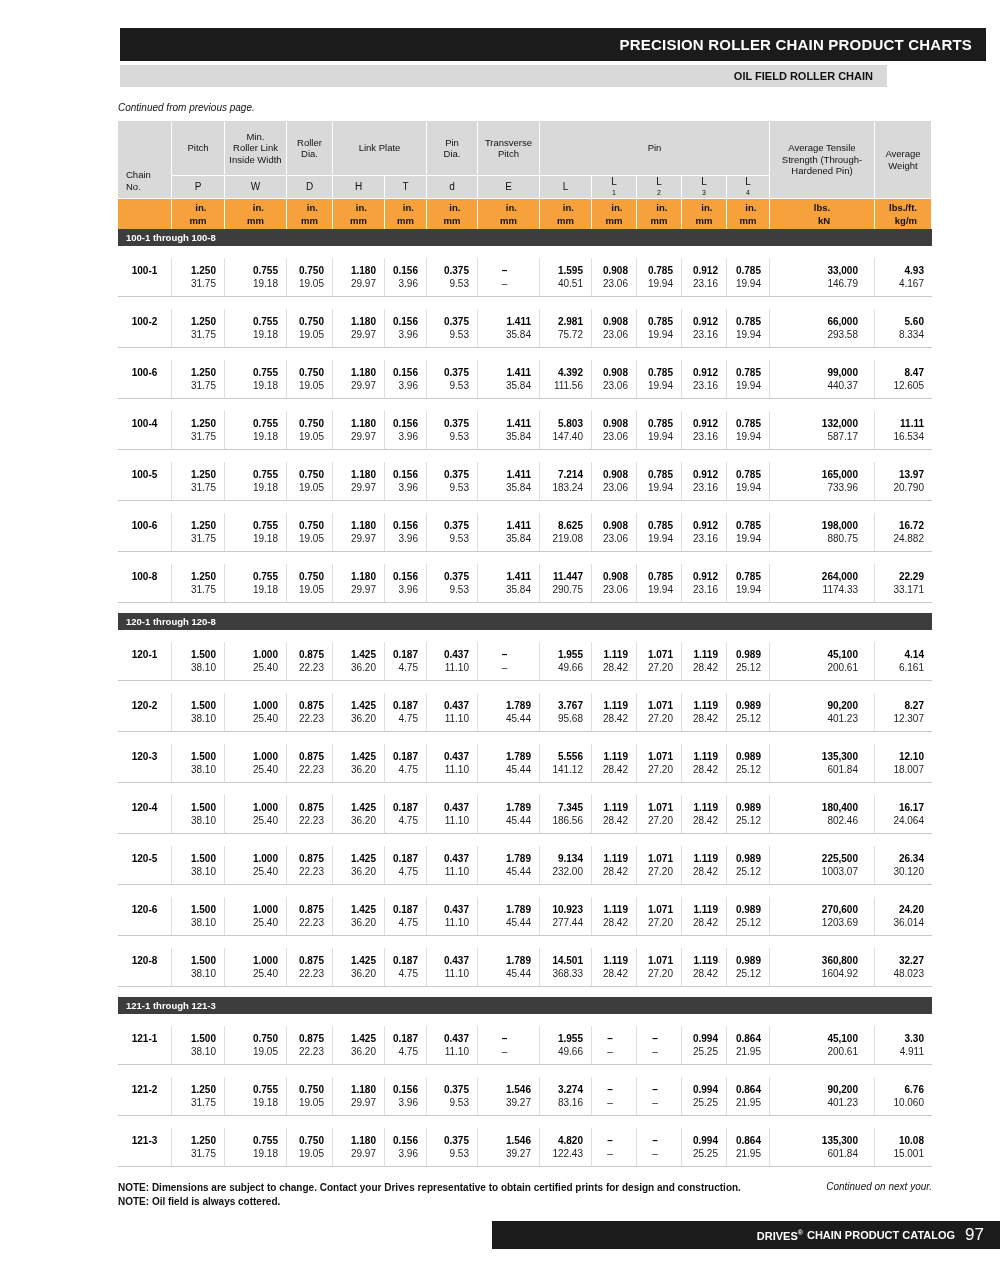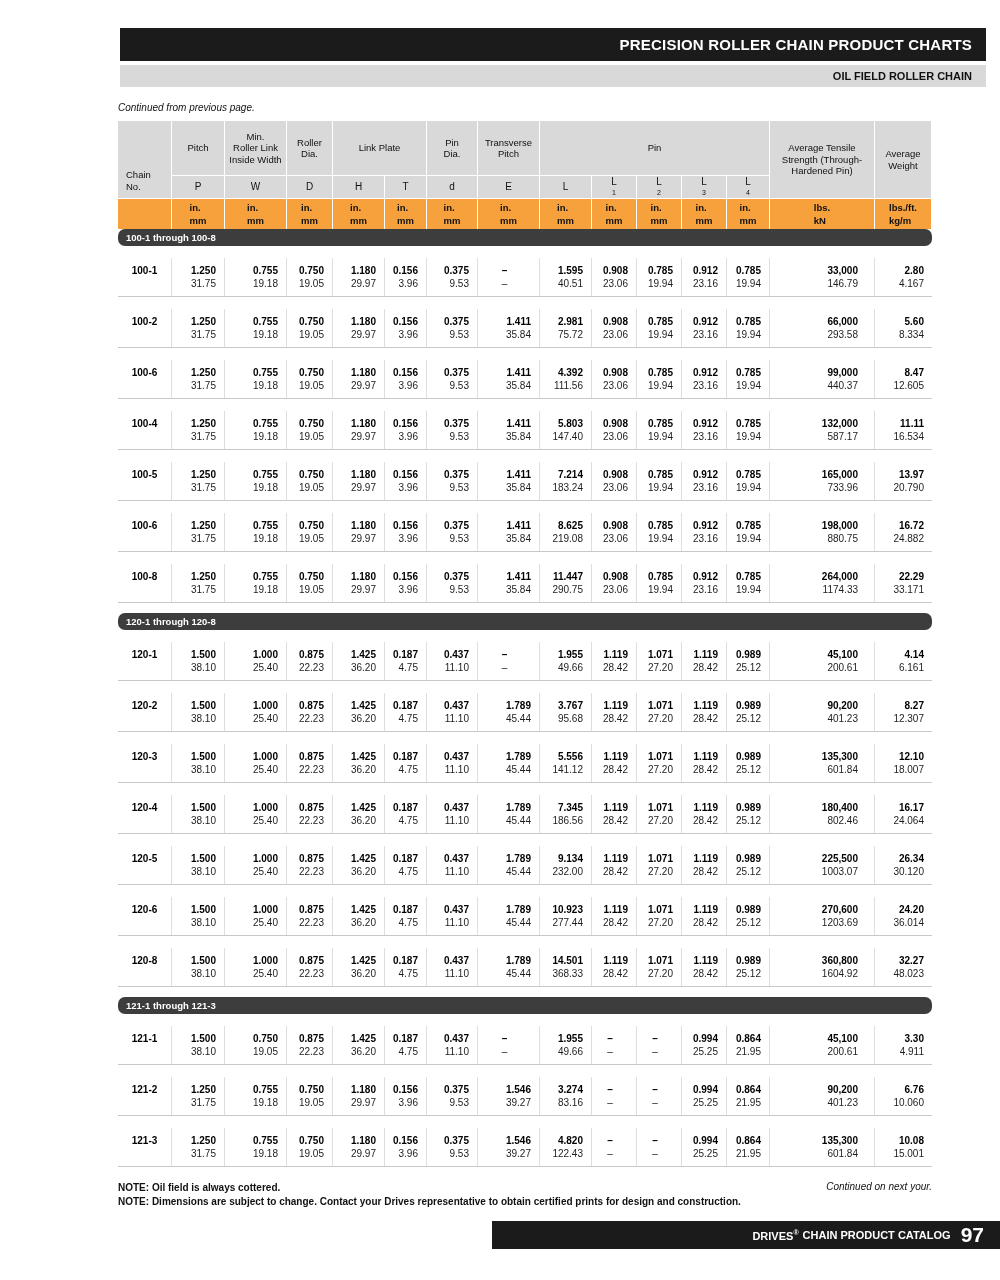--- a/index.html
+++ b/index.html
@@ -1,47 +1,47 @@
 <!DOCTYPE html>
 <html style="--accent-orange: #F6A13C; --banner-black: #1B1B1B; --header-gray: #D9D9D9; --section-dark: #3D3D3D; --row-line: #C8C8C8; --col-line: #DEDEDE;"><head>
 <meta charset="utf-8">
 <style>
   *{margin:0;padding:0;box-sizing:border-box;}
   body{width:1000px;height:1280px;background:#ffffff;font-family:"Liberation Sans",sans-serif;color:#111;position:relative;overflow:hidden;}
   .top-banner{margin:28px 0 0 120px;width:866px;height:33px;background:var(--banner-black,#1b1b1b);display:flex;align-items:center;justify-content:flex-end;padding-right:14px;}
   .top-banner .t{color:#fff;font-size:15px;font-weight:bold;letter-spacing:.2px;}
-  .sub-banner{margin:4px 0 0 120px;width:866px;height:22px;background:var(--header-gray,#d9d9d9);display:flex;align-items:center;justify-content:flex-end;padding-right:14px;}
+  .sub-banner{margin:4px 0 0 120px;width:767px;height:22px;background:var(--header-gray,#d9d9d9);display:flex;align-items:center;justify-content:flex-end;padding-right:14px;}
   .sub-banner .t{font-size:11px;font-weight:bold;color:#111;}
   .continued-from{margin:15px 0 0 118px;font-size:10px;font-style:italic;color:#111;}
   .chain-table{margin:8px 0 0 118px;width:814px;}
   .grid{display:grid;grid-template-columns:54px 53px 62px 46px 52px 42px 51px 62px 52px 45px 45px 45px 43px 105px 57px;}
   .thead{grid-template-rows:55px 23px 30px;}
   .hcell{background:var(--header-gray,#d9d9d9);border-right:1.5px solid #fff;border-bottom:1.5px solid #fff;display:flex;flex-direction:column;align-items:center;justify-content:center;text-align:center;font-size:9.5px;line-height:11.5px;white-space:pre-line;color:#111;}
   .hcell.sym{font-size:10px;}
   .hcell.chain{align-items:flex-start;justify-content:flex-end;text-align:left;padding:0 0 6px 8px;}
-  .ucell{background:var(--accent-orange,#f6a13c);border-right:1.5px solid #fff;display:flex;align-items:center;justify-content:center;text-align:left;font-size:9.5px;font-weight:bold;line-height:13px;white-space:pre-line;color:#111;}
-  .section-bar{height:17px;background:var(--section-dark,#3d3d3d);color:#fff;font-size:9.5px;font-weight:bold;display:flex;align-items:center;padding-left:8px;margin-top:10px;border-radius:7px;}
+  .ucell{background:var(--accent-orange,#f6a13c);border-right:1.5px solid #fff;display:flex;align-items:center;justify-content:center;text-align:right;font-size:9.5px;font-weight:bold;line-height:13px;white-space:pre-line;color:#111;}
+  .section-bar{height:17px;background:var(--section-dark,#3d3d3d);color:#fff;font-size:9.5px;font-weight:bold;display:flex;align-items:center;padding-left:8px;margin-top:10px;}
   #table-body > .section-bar:first-child{margin-top:0;}
   .trow{border-bottom:1px solid var(--row-line,#c8c8c8);margin-top:12px;}
   .tcell{padding:6px 8px 6px 0;text-align:right;border-right:1px solid var(--col-line,#dcdcdc);}
   .trow .tcell:last-child{border-right:none;}
   .tcell.chain{text-align:center;padding:6px 0;}
   .tcell.c-tensile{padding-right:16px;}
   .val-in{font-size:10px;font-weight:bold;line-height:13px;color:#000;}
   .val-mm{font-size:10px;line-height:13px;color:#1c1c1c;}
   .dash{text-align:center;}
   sub{font-size:7px;}
   .notes-row{margin:14px 0 0 118px;width:814px;display:flex;justify-content:space-between;align-items:flex-start;}
   .notes div{font-size:10px;font-weight:bold;line-height:14px;}
   .continued-next{font-size:10px;font-style:italic;white-space:nowrap;}
   .footer-bar{position:absolute;right:0;top:1221px;width:508px;height:28px;background:var(--banner-black,#1b1b1b);display:flex;align-items:center;justify-content:flex-end;padding-right:16px;color:#fff;}
   .footer-bar .cat{font-size:11px;font-weight:bold;}
   .footer-bar .cat .sp{margin-left:4px;}
   .footer-bar .reg{font-size:7px;}
-  .footer-bar .pg{font-size:21px;font-weight:bold;margin-left:10px;}
+  .footer-bar .pg{font-size:17px;font-weight:normal;margin-left:10px;}
 </style>
 </head>
 <body>
 
 <div>
 
   <div class="top-banner">
     <span class="t">PRECISION ROLLER CHAIN PRODUCT CHARTS</span>
   </div>
 
@@ -169,21 +169,21 @@
           </div>
           <div class="tcell">
             <div class="val-in">0.785</div>
             <div class="val-mm">19.94</div>
           </div>
           <div class="tcell c-tensile">
             <div class="val-in">33,000</div>
             <div class="val-mm">146.79</div>
           </div>
           <div class="tcell">
-            <div class="val-in">2.80</div>
+            <div class="val-in">4.93</div>
             <div class="val-mm">4.167</div>
           </div>
         </div>
         <div class="grid trow">
           <div class="tcell chain">
             <div class="val-in">100-2</div>
           </div>
           <div class="tcell">
             <div class="val-in">1.250</div>
             <div class="val-mm">31.75</div>
@@ -1156,22 +1156,22 @@
           <div class="tcell">
             <div class="val-in">10.08</div>
             <div class="val-mm">15.001</div>
           </div>
         </div>
       </div>
   </div>
 
   <div class="notes-row">
     <div class="notes">
+      <div>NOTE: Dimensions are subject to change. Contact your Drives representative to obtain certified prints for design and construction.</div>
       <div>NOTE: Oil field is always cottered.</div>
-      <div>NOTE: Dimensions are subject to change. Contact your Drives representative to obtain certified prints for design and construction.</div>
     </div>
     <div class="continued-next">Continued on next your.</div>
   </div>
 
   <div class="footer-bar">
     <span class="cat"><span>DRIVES</span><sup class="reg">®</sup><span class="sp">CHAIN PRODUCT CATALOG</span></span>
     <span class="pg">97</span>
   </div>
 
 </div>

